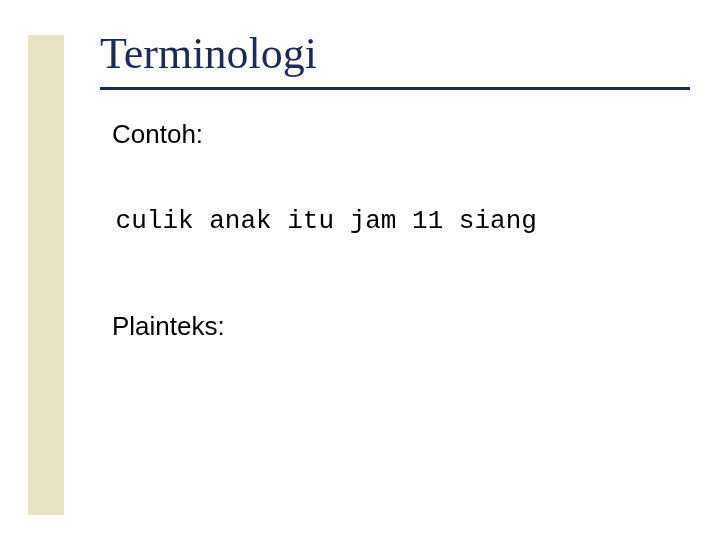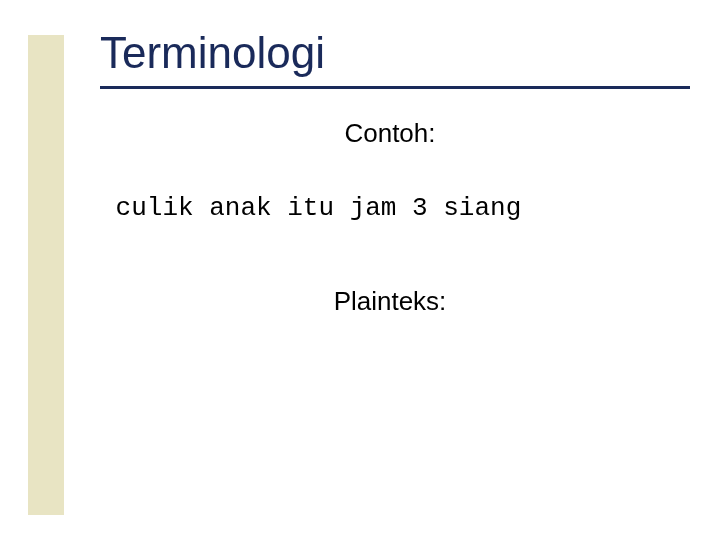--- a/index.html
+++ b/index.html
@@ -25,40 +25,39 @@
     height: 480px;
     background: #e8e4c3;
   }
   .content {
     position: absolute;
     left: 100px;
     top: 28px;
     right: 40px;
   }
   .title {
-    font-family: Liberation Sans, sans-serif;
+    font-family: Liberation Serif, serif;
     font-size: 44px;
     color: #1a2a5a;
     margin: 0 0 8px 0;
     font-weight: 400;
   }
   .underline {
     height: 3px;
     background: #1a2a5a;
     width: 590px;
     margin-bottom: 28px;
   }
   .body-text {
     font-size: 26px;
     color: #000000;
     line-height: 1.3;
   }
   .label {
-    margin: 0;
-    text-align: center;
+    margin: 12px;
   }
   .mono {
     font-family: "Courier New", Courier, monospace;
     font-size: 26px;
     white-space: pre;
     margin: 0;
   }
   .gap-s { height: 42px; }
   .gap-m { height: 62px; }
 </style>
@@ -68,19 +67,19 @@
 <div class="slide">
   <div class="side-stripe"></div>
   <div class="content">
     <h1 class="title">Terminologi</h1>
     <div class="underline"></div>
 
     <p class="body-text label">Contoh:</p>
 
     <div class="gap-s"></div>
 
-    <p class="mono"> culik anak itu jam 3 siang</p>
+    <p class="mono"> culik anak itu jam 11 siang</p>
 
     <div class="gap-m"></div>
 
     <p class="body-text label">Plainteks:</p>
   </div>
 </div>
 
 </body></html>

